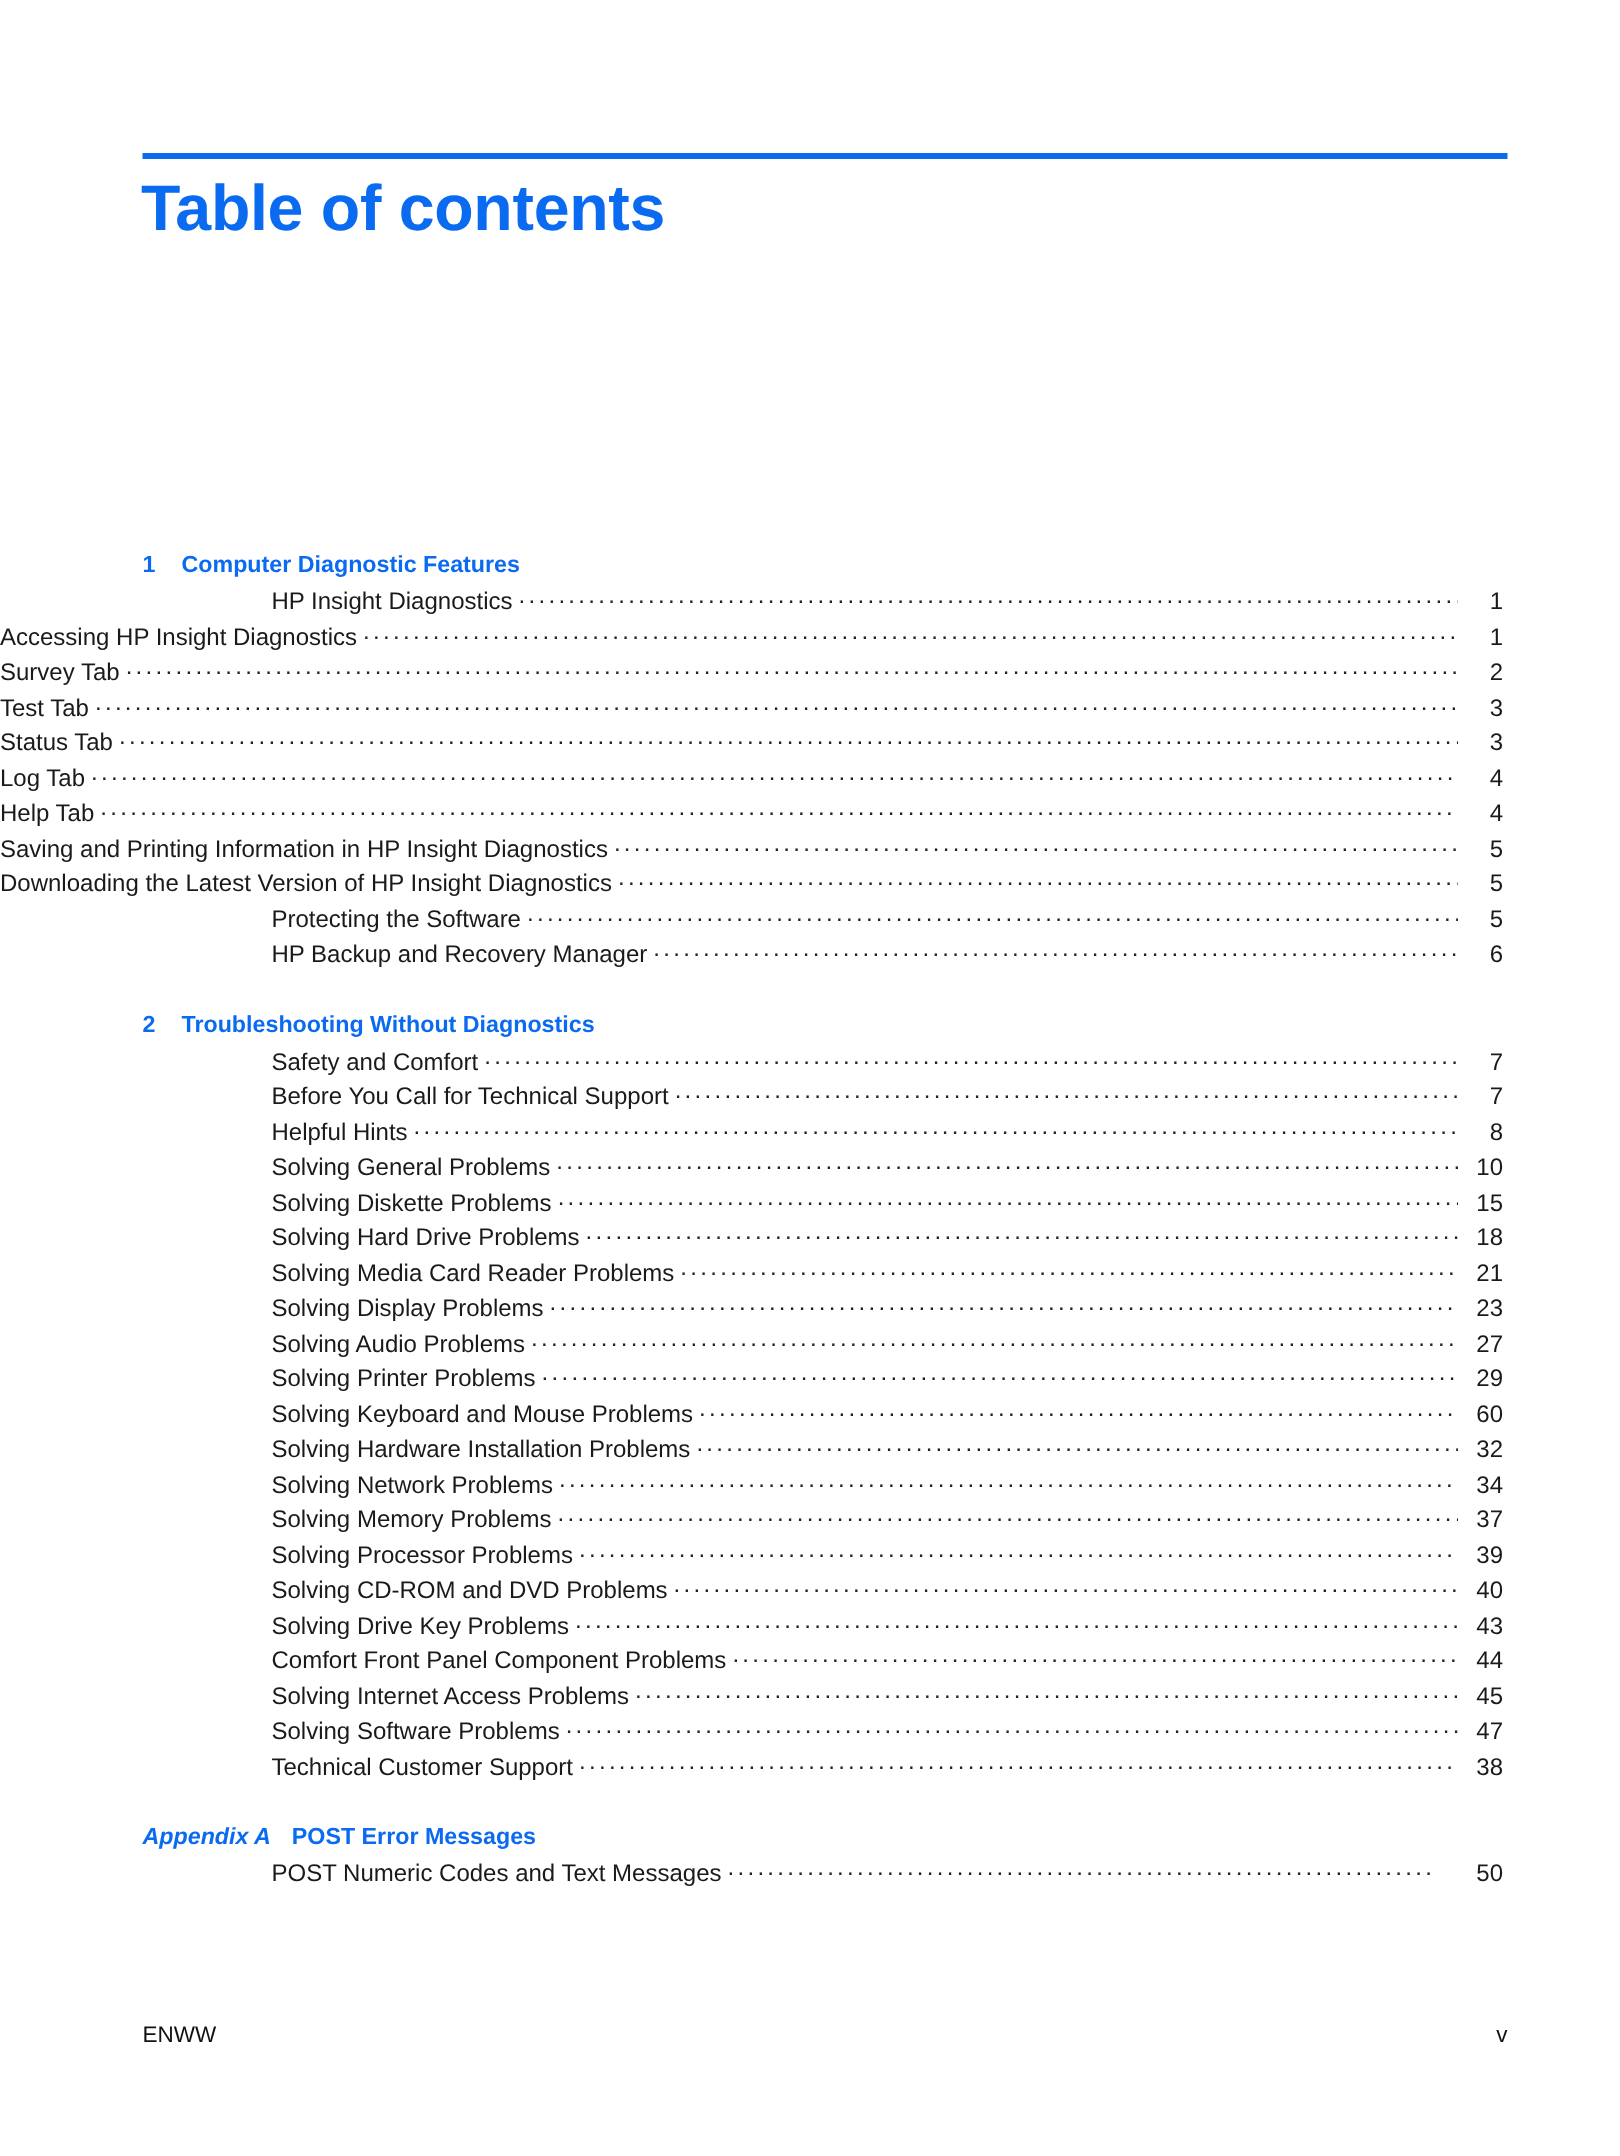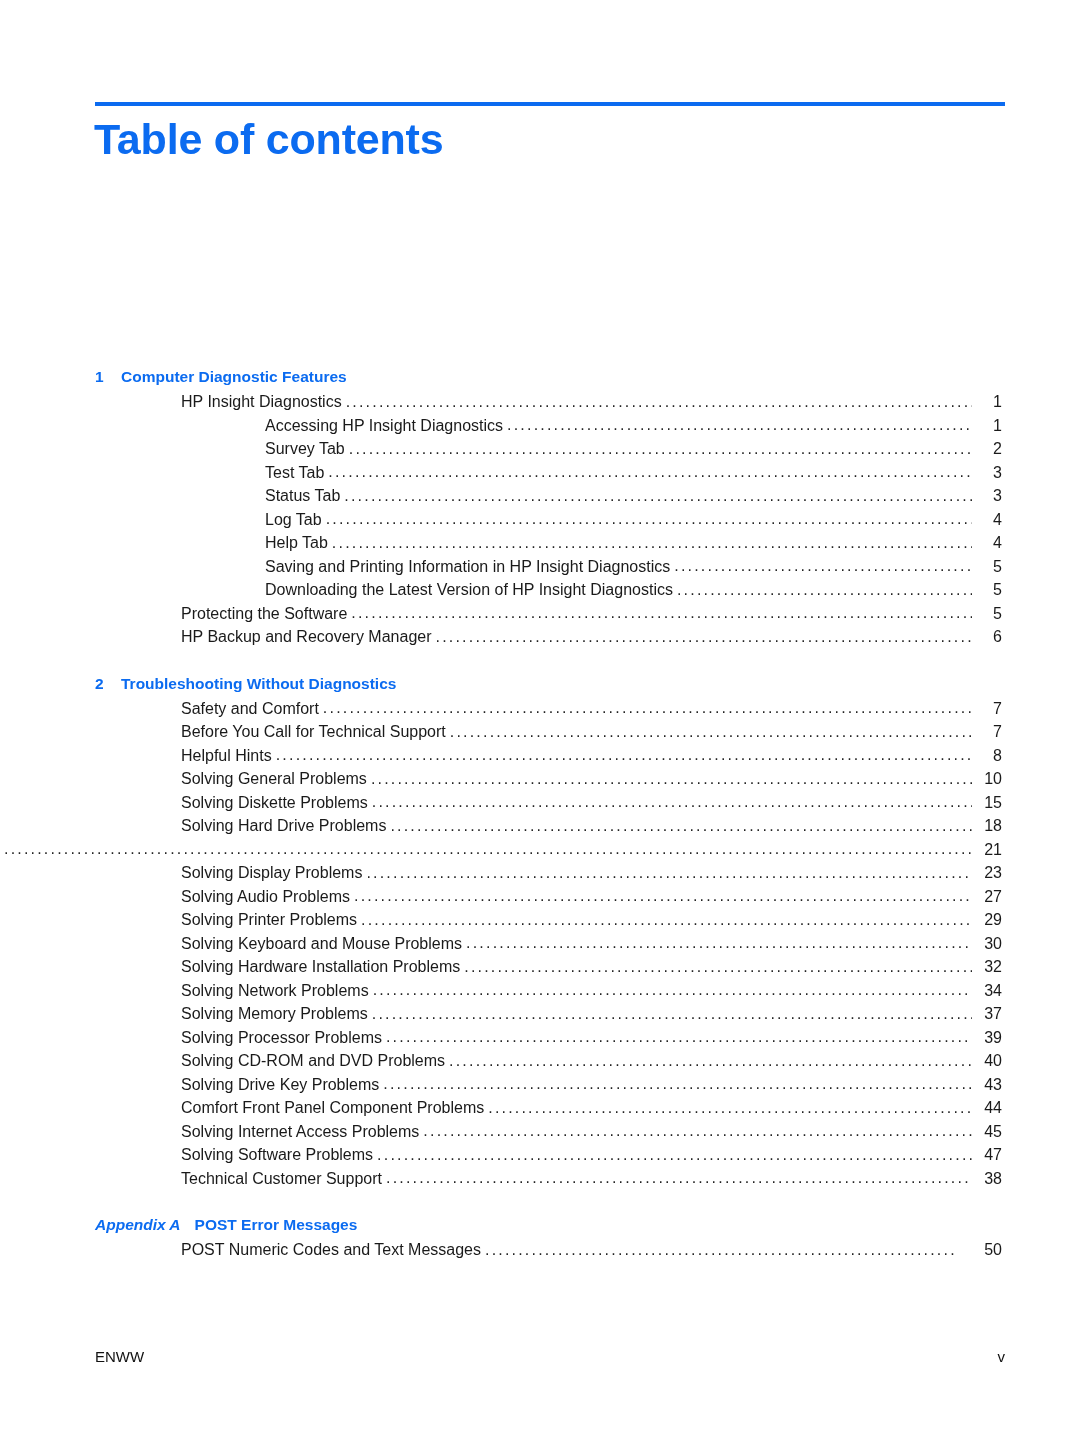--- a/index.html
+++ b/index.html
@@ -73,21 +73,21 @@
     width: auto;
     margin-right: 14px;
     font-style: italic;
   }
 
   .group { margin-bottom: 0; }
   .group-gap { height: 23px; }
 
   .toc-row {
     display: flex;
-    align-items: center;
+    align-items: flex-start;
     font-size: 16px;
     line-height: 23.5px;
     height: 23.5px;
     color: #1a1a1a;
     padding-right: 78px;
   }
   .toc-row .label {
     white-space: nowrap;
     flex: none;
   }
@@ -112,21 +112,21 @@
   }
   .toc-row .pagenum {
     flex: none;
     width: 26px;
     text-align: right;
     font-size: 16px;
     color: #1a1a1a;
   }
 
   .lvl1 .label { margin-left: 181px; }
-  .lvl2 .label { margin-left: 265px; }
+  .lvl2 .label { }
 
   .toc-row.wide-gap .leader { margin-right: 18px; }
 
   
   .footer {
     position: absolute;
     left: 95px;
     top: 1348px;
     width: 910px;
     display: flex;
@@ -237,20 +237,21 @@
           <span class="label">Solving Diskette Problems</span>
           <span class="leader"></span>
           <span class="pagenum">15</span>
         </div>
         <div class="toc-row lvl1">
           <span class="label">Solving Hard Drive Problems</span>
           <span class="leader"></span>
           <span class="pagenum">18</span>
         </div>
         <div class="toc-row lvl1">
+          <span class="label">Solving Media Card Reader Problems</span>
           <span class="leader"></span>
           <span class="pagenum">21</span>
         </div>
         <div class="toc-row lvl1">
           <span class="label">Solving Display Problems</span>
           <span class="leader"></span>
           <span class="pagenum">23</span>
         </div>
         <div class="toc-row lvl1">
           <span class="label">Solving Audio Problems</span>
@@ -258,21 +259,21 @@
           <span class="pagenum">27</span>
         </div>
         <div class="toc-row lvl1">
           <span class="label">Solving Printer Problems</span>
           <span class="leader"></span>
           <span class="pagenum">29</span>
         </div>
         <div class="toc-row lvl1">
           <span class="label">Solving Keyboard and Mouse Problems</span>
           <span class="leader"></span>
-          <span class="pagenum">30</span>
+          <span class="pagenum">60</span>
         </div>
         <div class="toc-row lvl1">
           <span class="label">Solving Hardware Installation Problems</span>
           <span class="leader"></span>
           <span class="pagenum">32</span>
         </div>
         <div class="toc-row lvl1">
           <span class="label">Solving Network Problems</span>
           <span class="leader"></span>
           <span class="pagenum">34</span>

